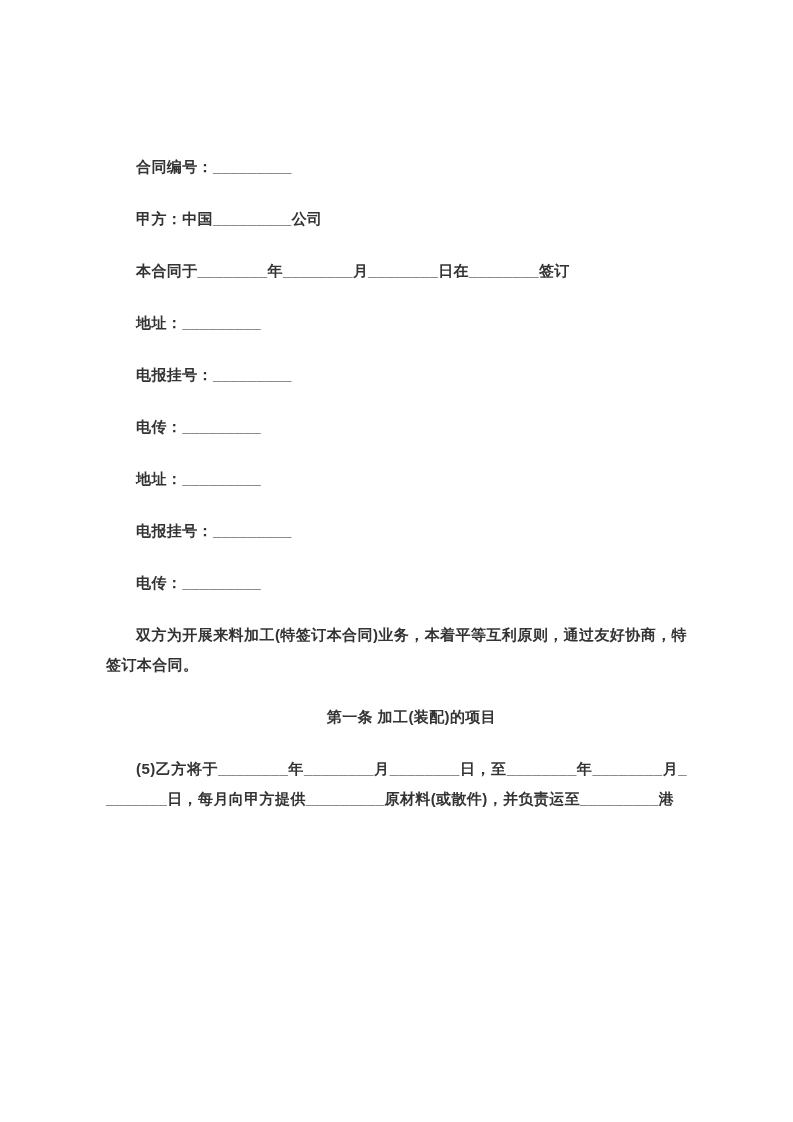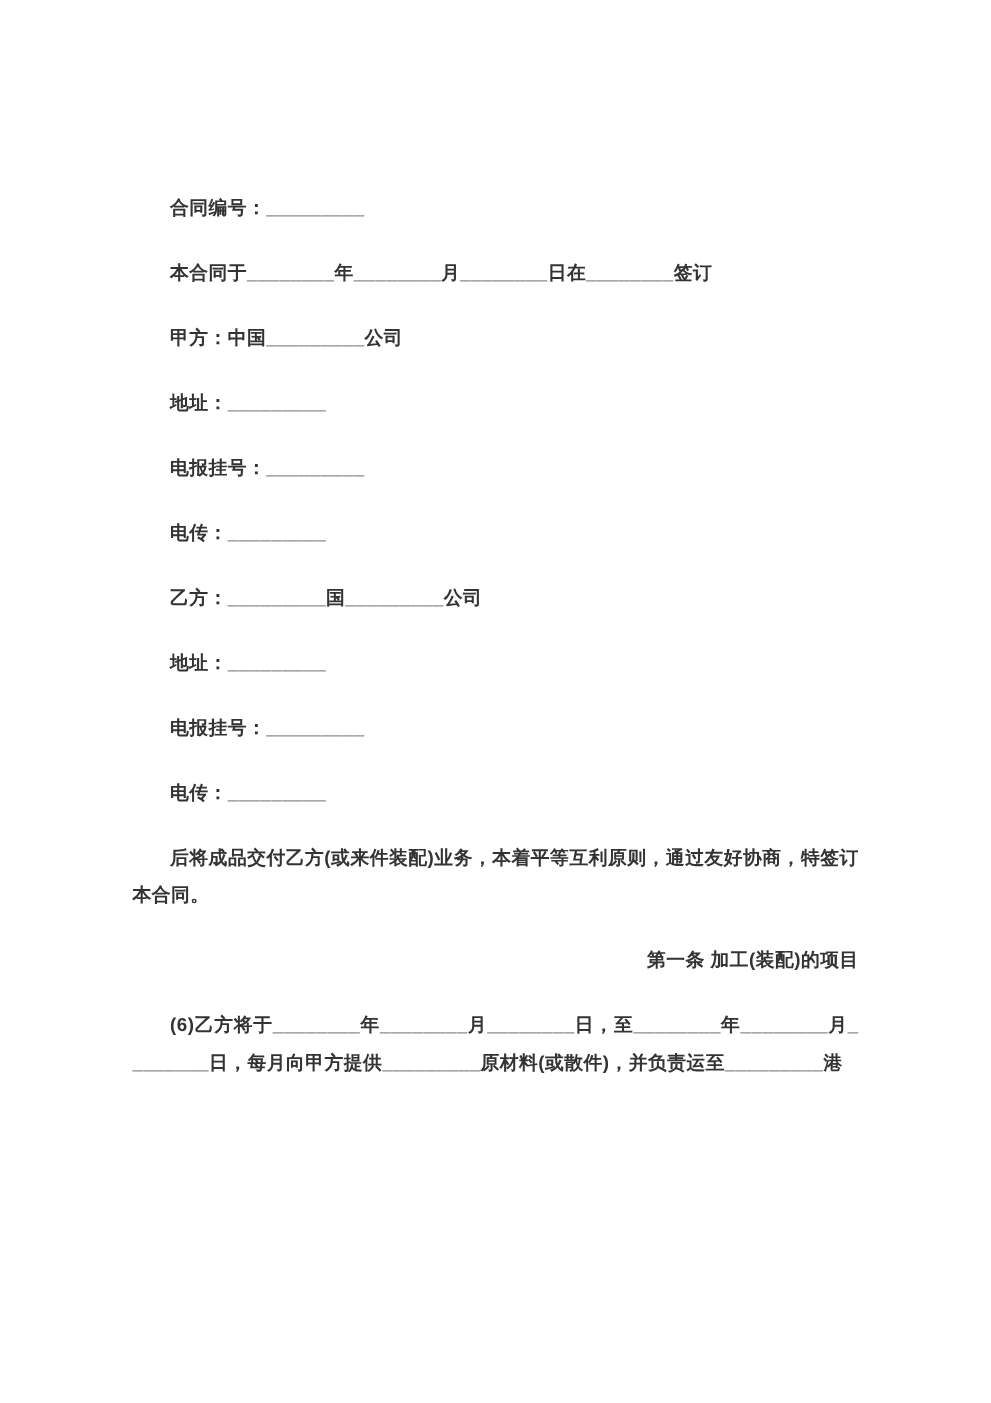--- a/index.html
+++ b/index.html
@@ -22,33 +22,32 @@
     font-weight: 700;
     color: #333333;
     line-height: 30px;
     margin-bottom: 22px;
     text-indent: 2em;
     text-align: justify;
     letter-spacing: 0.4px;
     word-break: break-all;
   }
   .block.heading {
-    text-align: right;
+    text-align: center;
   }
 </style>
 </head>
 <body>
 
 <div class="page">
   <p class="block field">合同编号：_________</p>
+  <p class="block field">甲方：中国_________公司</p>
   <p class="block field">本合同于________年________月________日在________签订</p>
-  <p class="block field">甲方：中国_________公司</p>
   <p class="block field">地址：_________</p>
   <p class="block field">电报挂号：_________</p>
   <p class="block field">电传：_________</p>
-  <p class="block field">乙方：_________国_________公司</p>
   <p class="block field">地址：_________</p>
   <p class="block field">电报挂号：_________</p>
   <p class="block field">电传：_________</p>
-  <p class="block paragraph">后将成品交付乙方(或来件装配)业务，本着平等互利原则，通过友好协商，特签订本合同。</p>
+  <p class="block paragraph">双方为开展来料加工(特签订本合同)业务，本着平等互利原则，通过友好协商，特签订本合同。</p>
   <p class="block heading">第一条 加工(装配)的项目</p>
-  <p class="block paragraph">(6)乙方将于________年________月________日，至________年________月________日，每月向甲方提供_________原材料(或散件)，并负责运至_________港</p>
+  <p class="block paragraph">(5)乙方将于________年________月________日，至________年________月________日，每月向甲方提供_________原材料(或散件)，并负责运至_________港</p>
 </div>
 
 </body></html>

